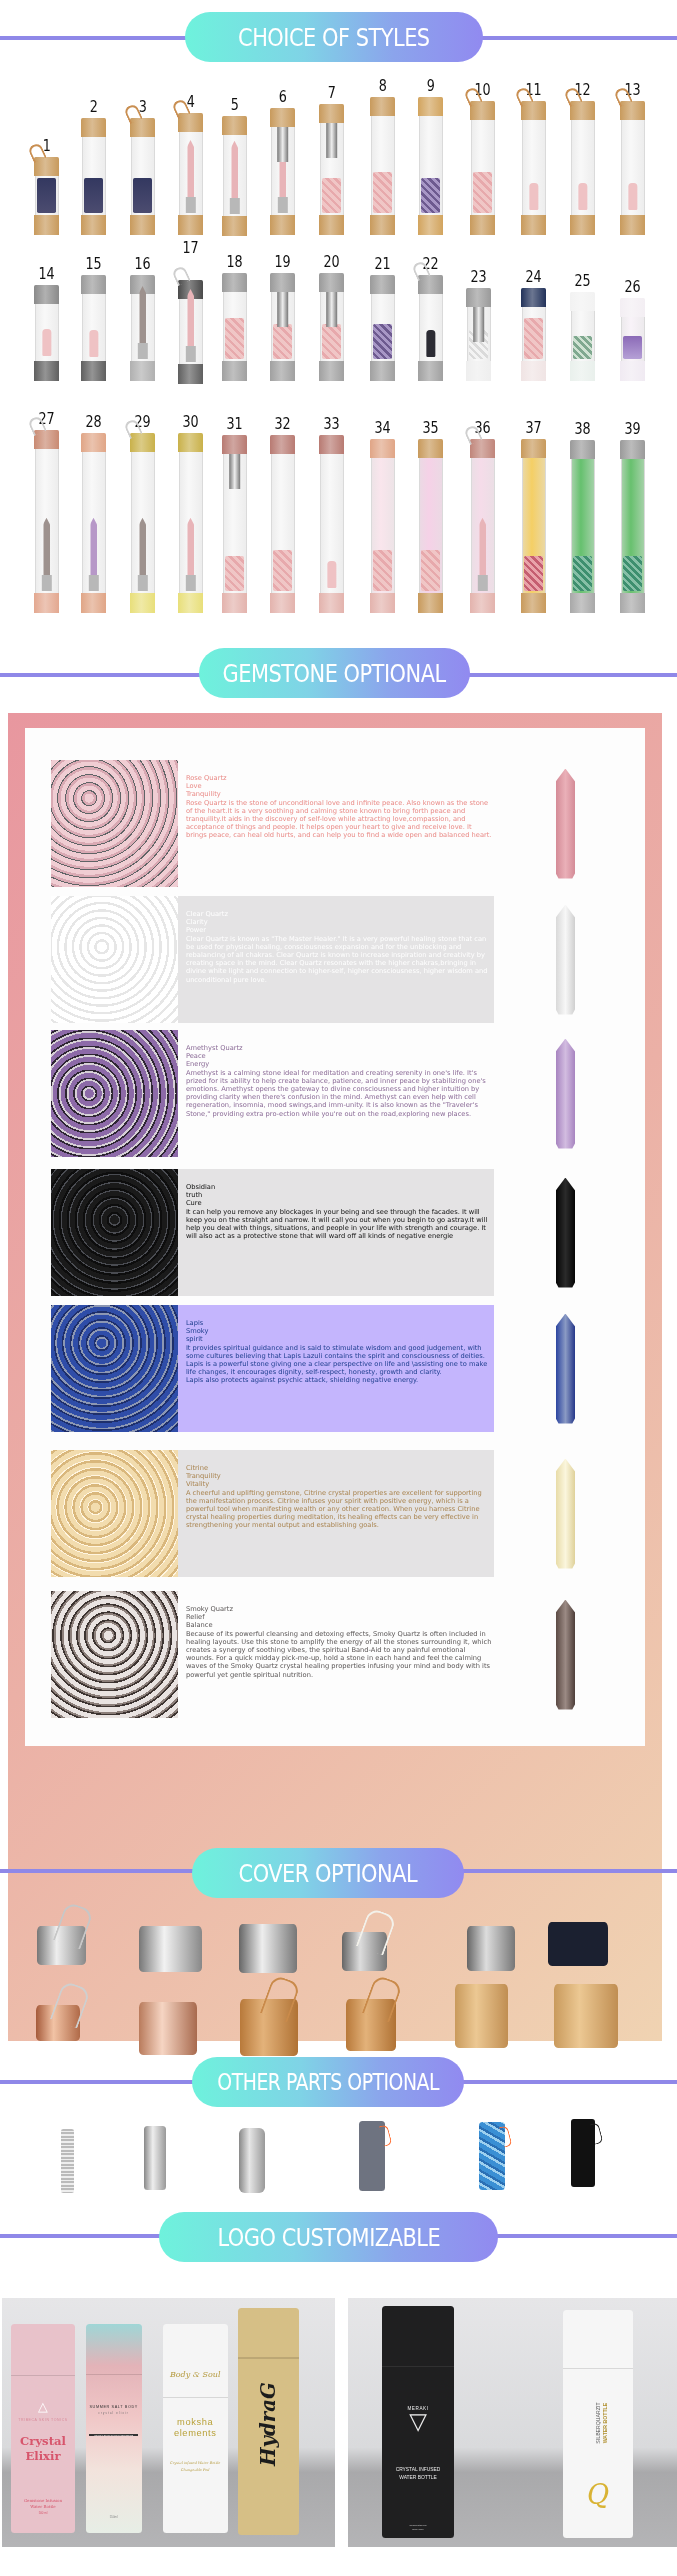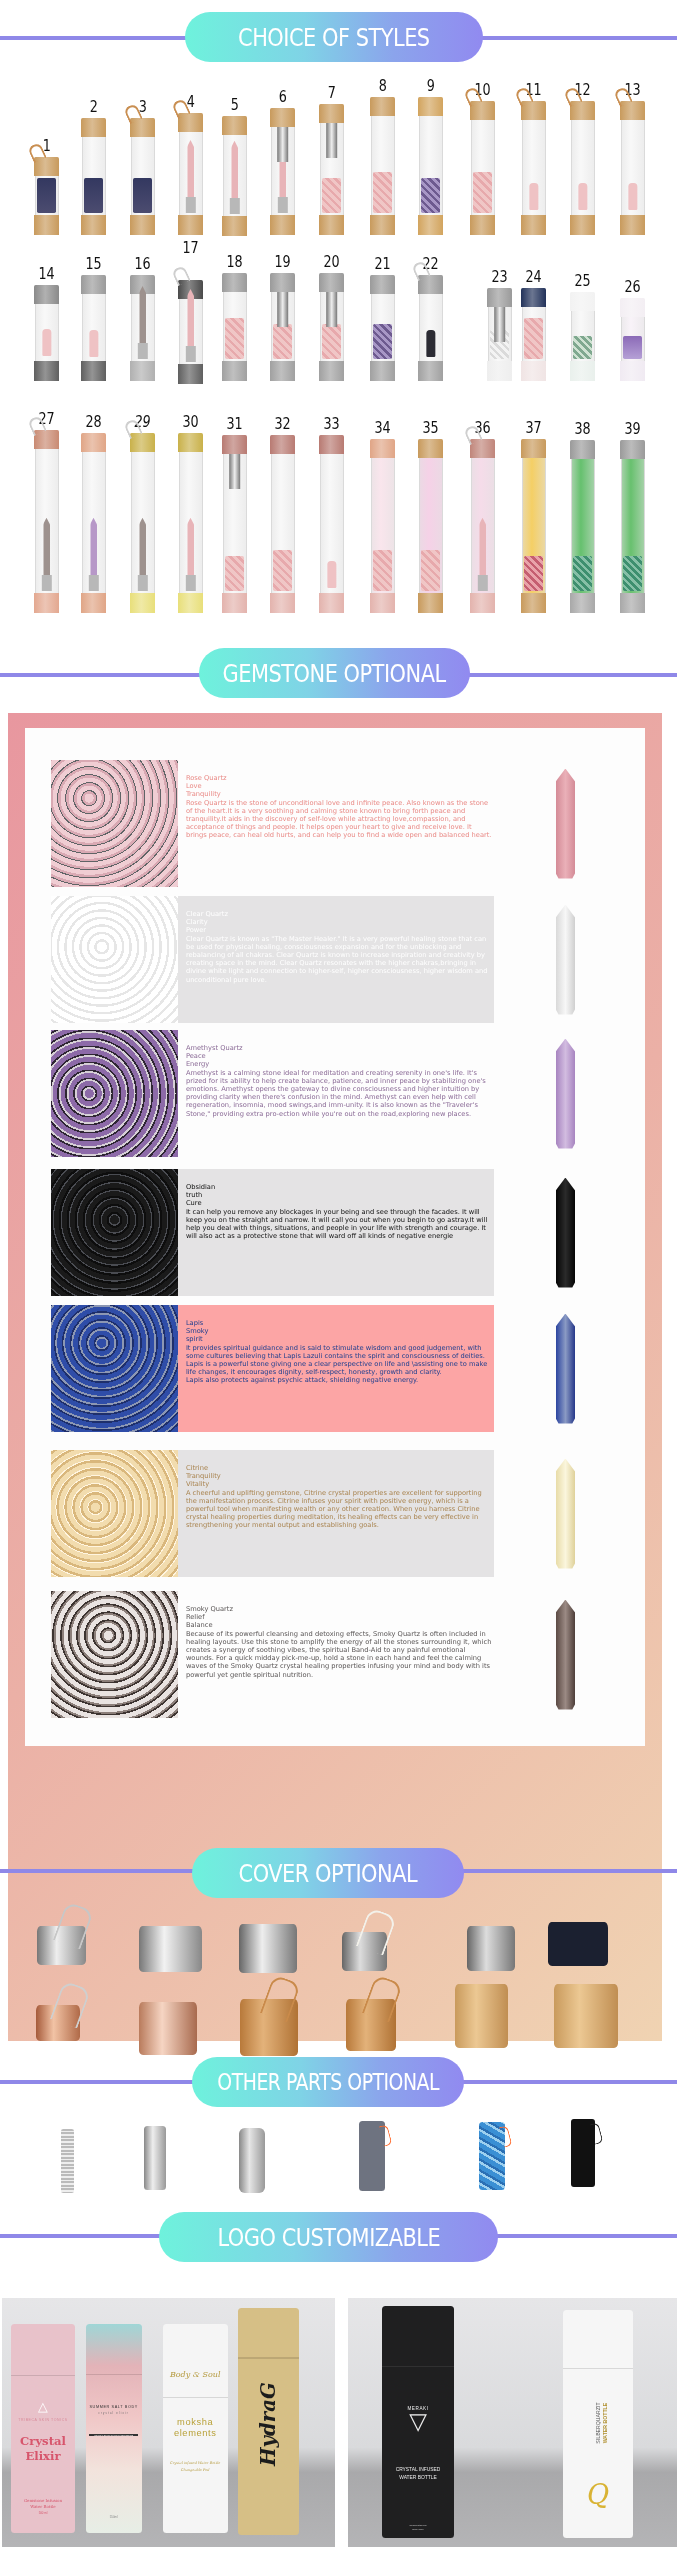--- a/index.html
+++ b/index.html
@@ -284,21 +284,21 @@
       <div class="bnum">22</div>
       <div class="bottle" style="height: 107px;">
         <div class="loop" style="border-color: rgb(207, 207, 207);"></div>
         <div class="cap" style="height: 19.7px; background: linear-gradient(90deg, rgb(154, 154, 154), rgba(255, 255, 255, 0.333) 45%, rgb(154, 154, 154)) rgb(154, 154, 154);"></div>
         <div class="glass" style="height: 67px; background-color: rgb(247, 247, 247);">
           <div class="crystal" style="bottom: 4.6px; height: 27px; width: 9.3px; border-radius: 3.5px 3.5px 1.2px 1.2px; background: rgb(43, 43, 51);"></div>
         </div>
         <div class="base" style="height: 19.7px; background: linear-gradient(90deg, rgb(160, 160, 160), rgba(255, 255, 255, 0.333) 45%, rgb(160, 160, 160)) rgb(160, 160, 160);"></div>
       </div>
     </div>
-    <div class="bottle-col" style="left: 482px; top: 268px; width: 35px;">
+    <div class="bottle-col" style="left: 461px; top: 268px; width: 35px;">
       <div class="bnum">23</div>
       <div class="bottle" style="height: 93px;">
         <div class="cap" style="height: 19.7px; background: linear-gradient(90deg, rgb(154, 154, 154), rgba(255, 255, 255, 0.333) 45%, rgb(154, 154, 154)) rgb(154, 154, 154);"></div>
         <div class="glass" style="height: 54px; background-color: rgb(247, 247, 247);">
           <div class="chips" style="height: 29px; background: repeating-linear-gradient(45deg, rgb(243, 243, 243) 0px, rgb(243, 243, 243) 2.9px, rgb(218, 218, 218) 2.9px, rgb(218, 218, 218) 5.2px);"></div>
           <div class="crystal" style="top: 0px; height: 35px; width: 11.6px; background: linear-gradient(90deg, rgb(119, 119, 119), rgb(238, 238, 238), rgb(119, 119, 119));"></div>
         </div>
         <div class="base" style="height: 19.7px; background: linear-gradient(90deg, rgb(238, 238, 238), rgba(255, 255, 255, 0.333) 45%, rgb(238, 238, 238)) rgb(238, 238, 238);"></div>
       </div>
     </div>
@@ -348,21 +348,21 @@
       <div class="bnum">28</div>
       <div class="bottle" style="height: 180px;">
         <div class="cap" style="height: 19.7px; background: linear-gradient(90deg, rgb(224, 165, 134), rgba(255, 255, 255, 0.333) 45%, rgb(224, 165, 134)) rgb(224, 165, 134);"></div>
         <div class="glass" style="height: 141px; background-color: rgb(247, 247, 247);">
           <div class="crystal" style="bottom: 17.4px; height: 58px; background: rgb(183, 152, 200); clip-path: polygon(50% 0px, 100% 12%, 100% 100%, 0px 100%, 0px 12%);"></div>
           <div class="crystal" style="bottom: 2.3px; height: 16px; width: 10.4px; background: rgb(184, 184, 184);"></div>
         </div>
         <div class="base" style="height: 19.7px; background: linear-gradient(90deg, rgb(224, 165, 134), rgba(255, 255, 255, 0.333) 45%, rgb(224, 165, 134)) rgb(224, 165, 134);"></div>
       </div>
     </div>
-    <div class="bottle-col" style="left: 125px; top: 413px; width: 35px; font-style: italic;">
+    <div class="bottle-col" style="left: 125px; top: 413px; width: 35px;">
       <div class="bnum">29</div>
       <div class="bottle" style="height: 180px;">
         <div class="loop" style="border-color: rgb(207, 207, 207);"></div>
         <div class="cap" style="height: 19.7px; background: linear-gradient(90deg, rgb(201, 177, 74), rgba(255, 255, 255, 0.333) 45%, rgb(201, 177, 74)) rgb(201, 177, 74);"></div>
         <div class="glass" style="height: 141px; background-color: rgb(247, 247, 247);">
           <div class="crystal" style="bottom: 17.4px; height: 58px; background: rgb(158, 146, 142); clip-path: polygon(50% 0px, 100% 12%, 100% 100%, 0px 100%, 0px 12%);"></div>
           <div class="crystal" style="bottom: 2.3px; height: 16px; width: 10.4px; background: rgb(184, 184, 184);"></div>
         </div>
         <div class="base" style="height: 19.7px; background: linear-gradient(90deg, rgb(232, 223, 122), rgba(255, 255, 255, 0.333) 45%, rgb(232, 223, 122)) rgb(232, 223, 122);"></div>
       </div>
@@ -523,21 +523,21 @@
           <p>truth</p>
           <p>Cure</p>
           <p>It can help you remove any blockages in your being and see through the facades. It will keep you on the straight and narrow. It will call you out when you begin to go astray.It will help you deal with things, situations, and people in your life with strength and courage. It will also act as a protective stone that will ward off all kinds of negative energie</p>
         </div>
         <div class="gem-crystal-col">
           <div class="prism" style="background:linear-gradient(90deg,#050505,#2b2b2b,#050505)"></div>
         </div>
       </div>
       <div class="gem-row" style="top: 577px;">
         <div class="gem-img" style="background:repeating-radial-gradient(circle at 40% 30%,#2f4da8 0 4.6px,#8c97b3 4.6px 6.4px,#1e2f6b 6.4px 8px)"></div>
-        <div class="gem-text" style="background:#fca5a5; color:#1f3f8f">
+        <div class="gem-text" style="background:#c4b5fd; color:#1f3f8f">
           <p>Lapis</p>
           <p>Smoky</p>
           <p>spirit</p>
           <p>It provides spiritual guidance and is said to stimulate wisdom and good judgement, with some cultures believing that Lapis Lazuli contains the spirit and consciousness of deities.
 Lapis is a powerful stone giving one a clear perspective on life and \assisting one to make life changes, it encourages dignity, self-respect, honesty, growth and clarity.
 Lapis also protects against psychic attack, shielding negative energy.</p>
         </div>
         <div class="gem-crystal-col">
           <div class="prism" style="background:linear-gradient(90deg,#2c45a0,#8a9ac4,#26388a)"></div>
         </div>

